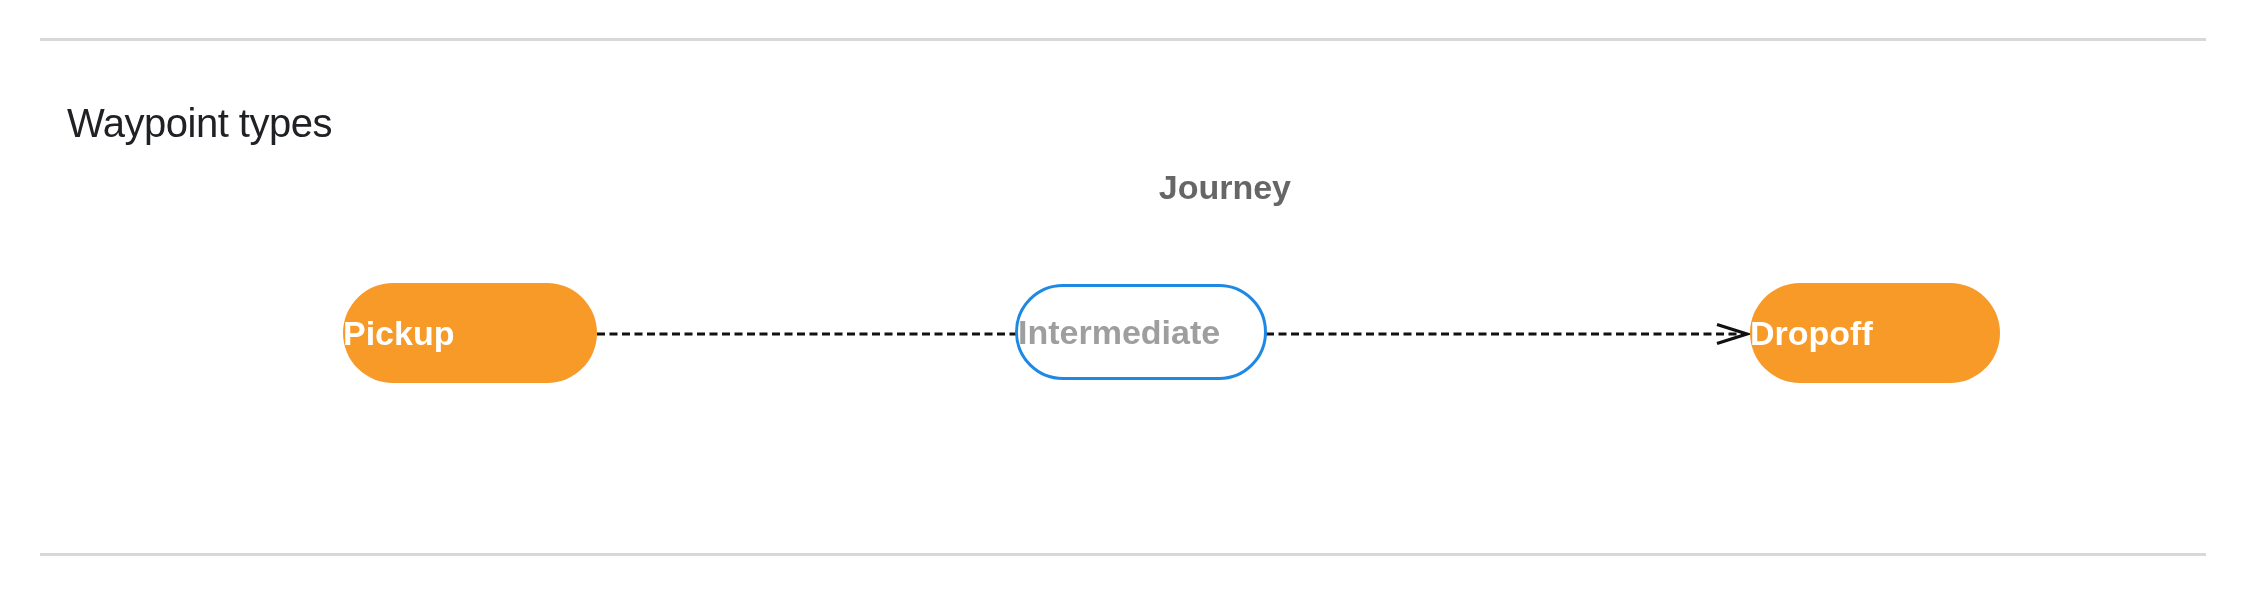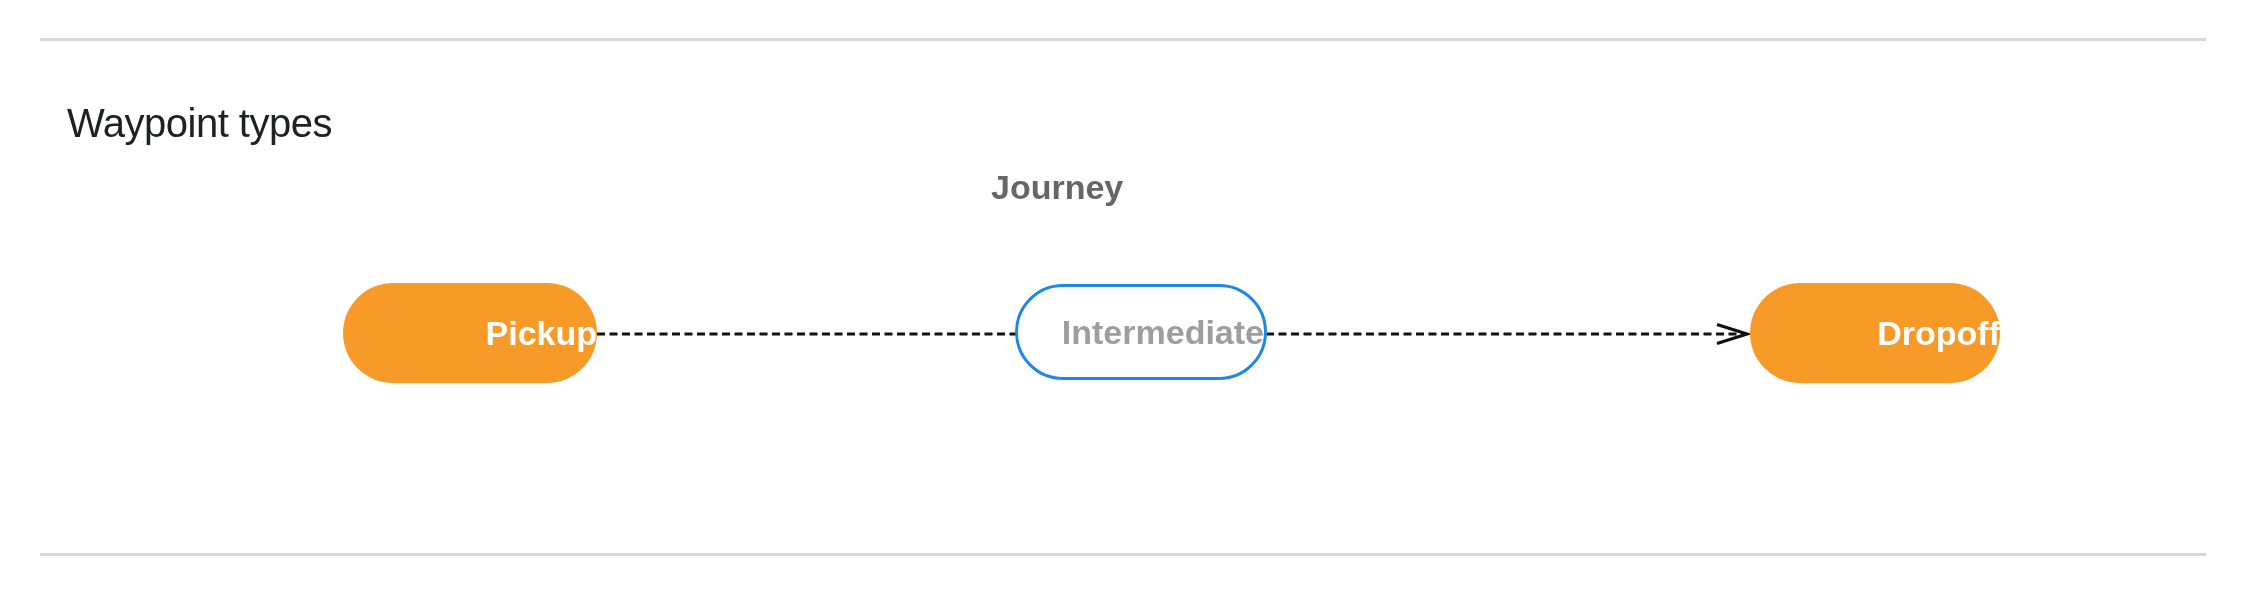--- a/index.html
+++ b/index.html
@@ -28,28 +28,28 @@
   .divider.top{top:38px;}
   .divider.bottom{top:553px;}
   .section-heading{
     position:absolute;left:67px;top:70px;
     font-size:40px;font-weight:400;line-height:1;
     letter-spacing:-0.5px;color:var(--heading-black);
     white-space:nowrap;
   }
   .journey-title{
     position:absolute;left:991px;top:170px;width:300px;
-    text-align:left;font-size:34px;font-weight:700;line-height:1;
+    text-align:right;font-size:34px;font-weight:700;line-height:1;
     color:var(--diagram-title-gray);white-space:nowrap;
   }
   .edges-svg{position:absolute;left:0;top:0;width:2245px;height:592px;pointer-events:none;}
   .edge-line{stroke:var(--edge-black);stroke-width:2.8;stroke-dasharray:8 4.5;fill:none;}
   .edge-arrowhead{stroke:var(--edge-black);stroke-width:3.2;fill:none;stroke-linejoin:miter;stroke-linecap:butt;}
   .node{
-    position:absolute;display:flex;align-items:center;justify-content:flex-end;
+    position:absolute;display:flex;align-items:center;justify-content:flex-start;
     font-size:34px;font-weight:700;white-space:nowrap;box-sizing:border-box;
   }
   .node.filled{
     background:var(--node-fill-orange);
     color:var(--node-text-white);
     border-radius:50px;
   }
   .node.outlined{
     background:var(--background);
     color:var(--node-text-gray);

